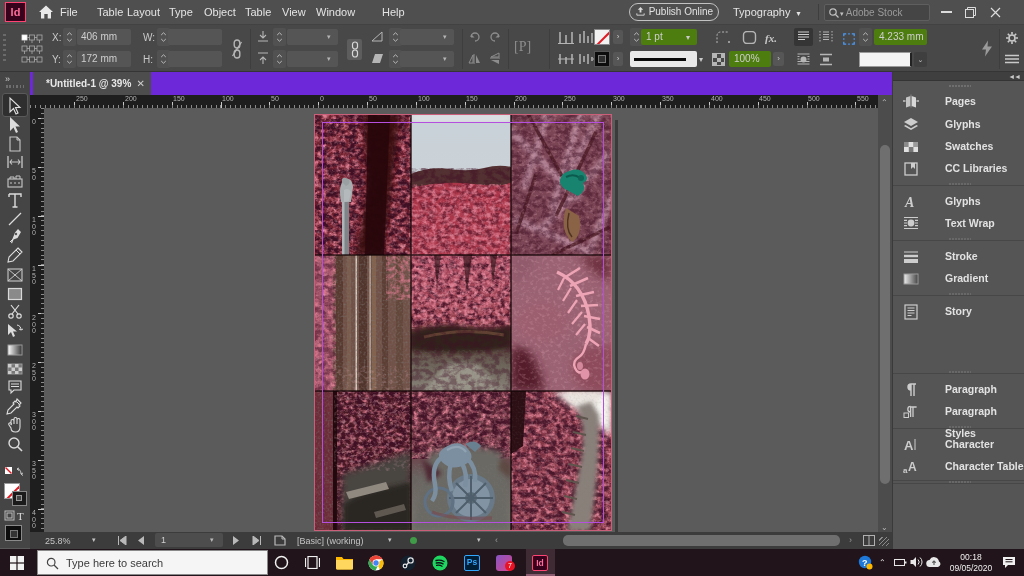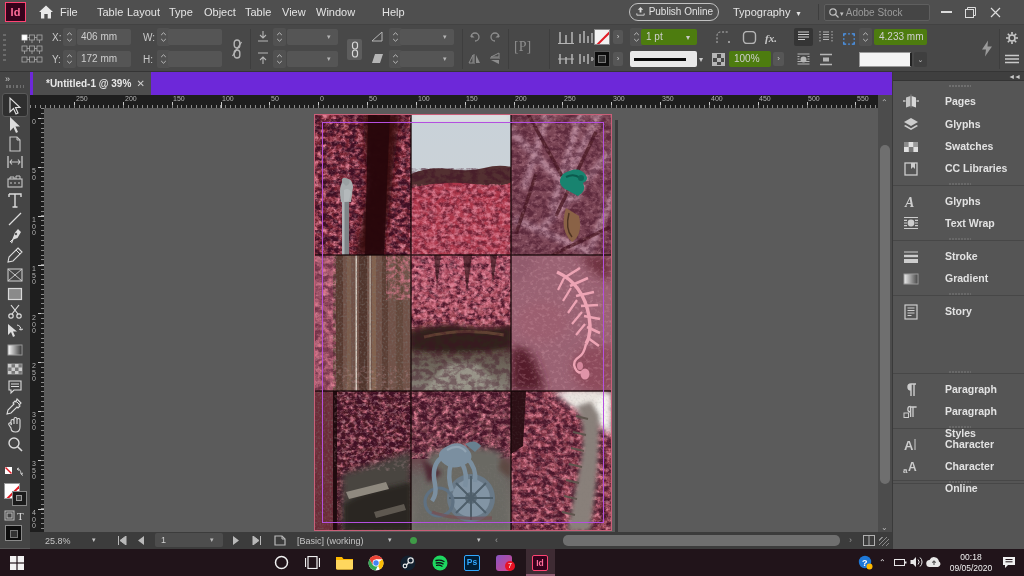--- a/index.html
+++ b/index.html
@@ -748,21 +748,21 @@
         <text x="2" y="14" font-size="13" font-family="Liberation Sans" fill="#cdcdcd">A</text>
         <path d="M13 3 v11" stroke="#cdcdcd"></path>
       </svg>
       <span>Character</span>
     </div>
     <div class="dockitem" style="top:383px;">
       <svg width="18" height="17" viewBox="0 0 18 17">
         <text x="6" y="13" font-size="12" font-family="Liberation Sans" fill="#cdcdcd">A</text>
         <text x="1" y="15" font-size="8" font-family="Liberation Sans" fill="#cdcdcd">a</text>
       </svg>
-      <span>Character Online</span>
+      <span>Character Table</span>
     </div>
     <div class="abs" style="left:0;top:408px;width:132px;height:1px;background:#474747;"></div>
   </div>
 <div id="statusbar" class="abs">
     <div class="abs" style="left:15px;top:4px;text-align:center;">25.8%</div>
     <div class="abs" style="left:62px;top:4px;font-size:7px;">▾</div>
     <svg class="abs" style="left:87px;top:4px" width="10" height="9" viewBox="0 0 10 9">
       <path d="M1.5 0 V9 M9 0 L3 4.5 L9 9 Z" fill="#b9b9b9" stroke="#b9b9b9"></path>
     </svg>
     <svg class="abs" style="left:107px;top:4px" width="8" height="9" viewBox="0 0 8 9">
@@ -794,20 +794,27 @@
     </svg>
     <div class="abs" style="left:849px;top:5px;width:10px;height:9px;background:repeating-linear-gradient(135deg,transparent 0 2px,#8a8a8a 2px 3px);"></div>
   </div>
 <div id="taskbar" class="abs">
     <svg class="abs" style="left:10px;top:7px" width="14" height="14" viewBox="0 0 14 14">
       <rect x="0" y="0" width="6.4" height="6.4" fill="#f2f2f2"></rect>
       <rect x="7.6" y="0" width="6.4" height="6.4" fill="#f2f2f2"></rect>
       <rect x="0" y="7.6" width="6.4" height="6.4" fill="#f2f2f2"></rect>
       <rect x="7.6" y="7.6" width="6.4" height="6.4" fill="#f2f2f2"></rect>
     </svg>
+    <div class="abs" style="left:37px;top:1px;width:231px;height:25px;background:#f5f5f5;border:1px solid #8a8a8a;">
+      <svg style="position:absolute;left:8px;top:6px" width="13" height="13" viewBox="0 0 13 13">
+        <circle cx="5.2" cy="5.2" r="3.8" fill="none" stroke="#444" stroke-width="1.2"></circle>
+        <path d="M8 8 L12 12" stroke="#444" stroke-width="1.2"></path>
+      </svg>
+      <span style="position:absolute;left:28px;top:6px;color:#3a3a3a;font-size:11px;">Type here to search</span>
+    </div>
     <svg class="abs" style="left:274px;top:6px" width="15" height="15" viewBox="0 0 15 15">
       <circle cx="7.5" cy="7.5" r="6" fill="none" stroke="#f0f0f0" stroke-width="1.5"></circle>
     </svg>
     <svg class="abs" style="left:305px;top:7px" width="15" height="13" viewBox="0 0 15 13">
       <rect x="3" y="0.5" width="9" height="12" fill="none" stroke="#f0f0f0" stroke-width="1.2"></rect>
       <path d="M0.5 2 v9 M14.5 2 v9" stroke="#f0f0f0" stroke-width="1.2"></path>
     </svg>
     <svg class="abs" style="left:336px;top:6px" width="17" height="15" viewBox="0 0 17 15">
       <path d="M0 2 h6 l1.5 2 H17 v9 q0 1.5 -1.5 1.5 H1.5 Q0 14.5 0 13 Z" fill="#ffb900"></path>
       <path d="M0 5 H17 V6 H0 Z" fill="#ffd75e"></path>

